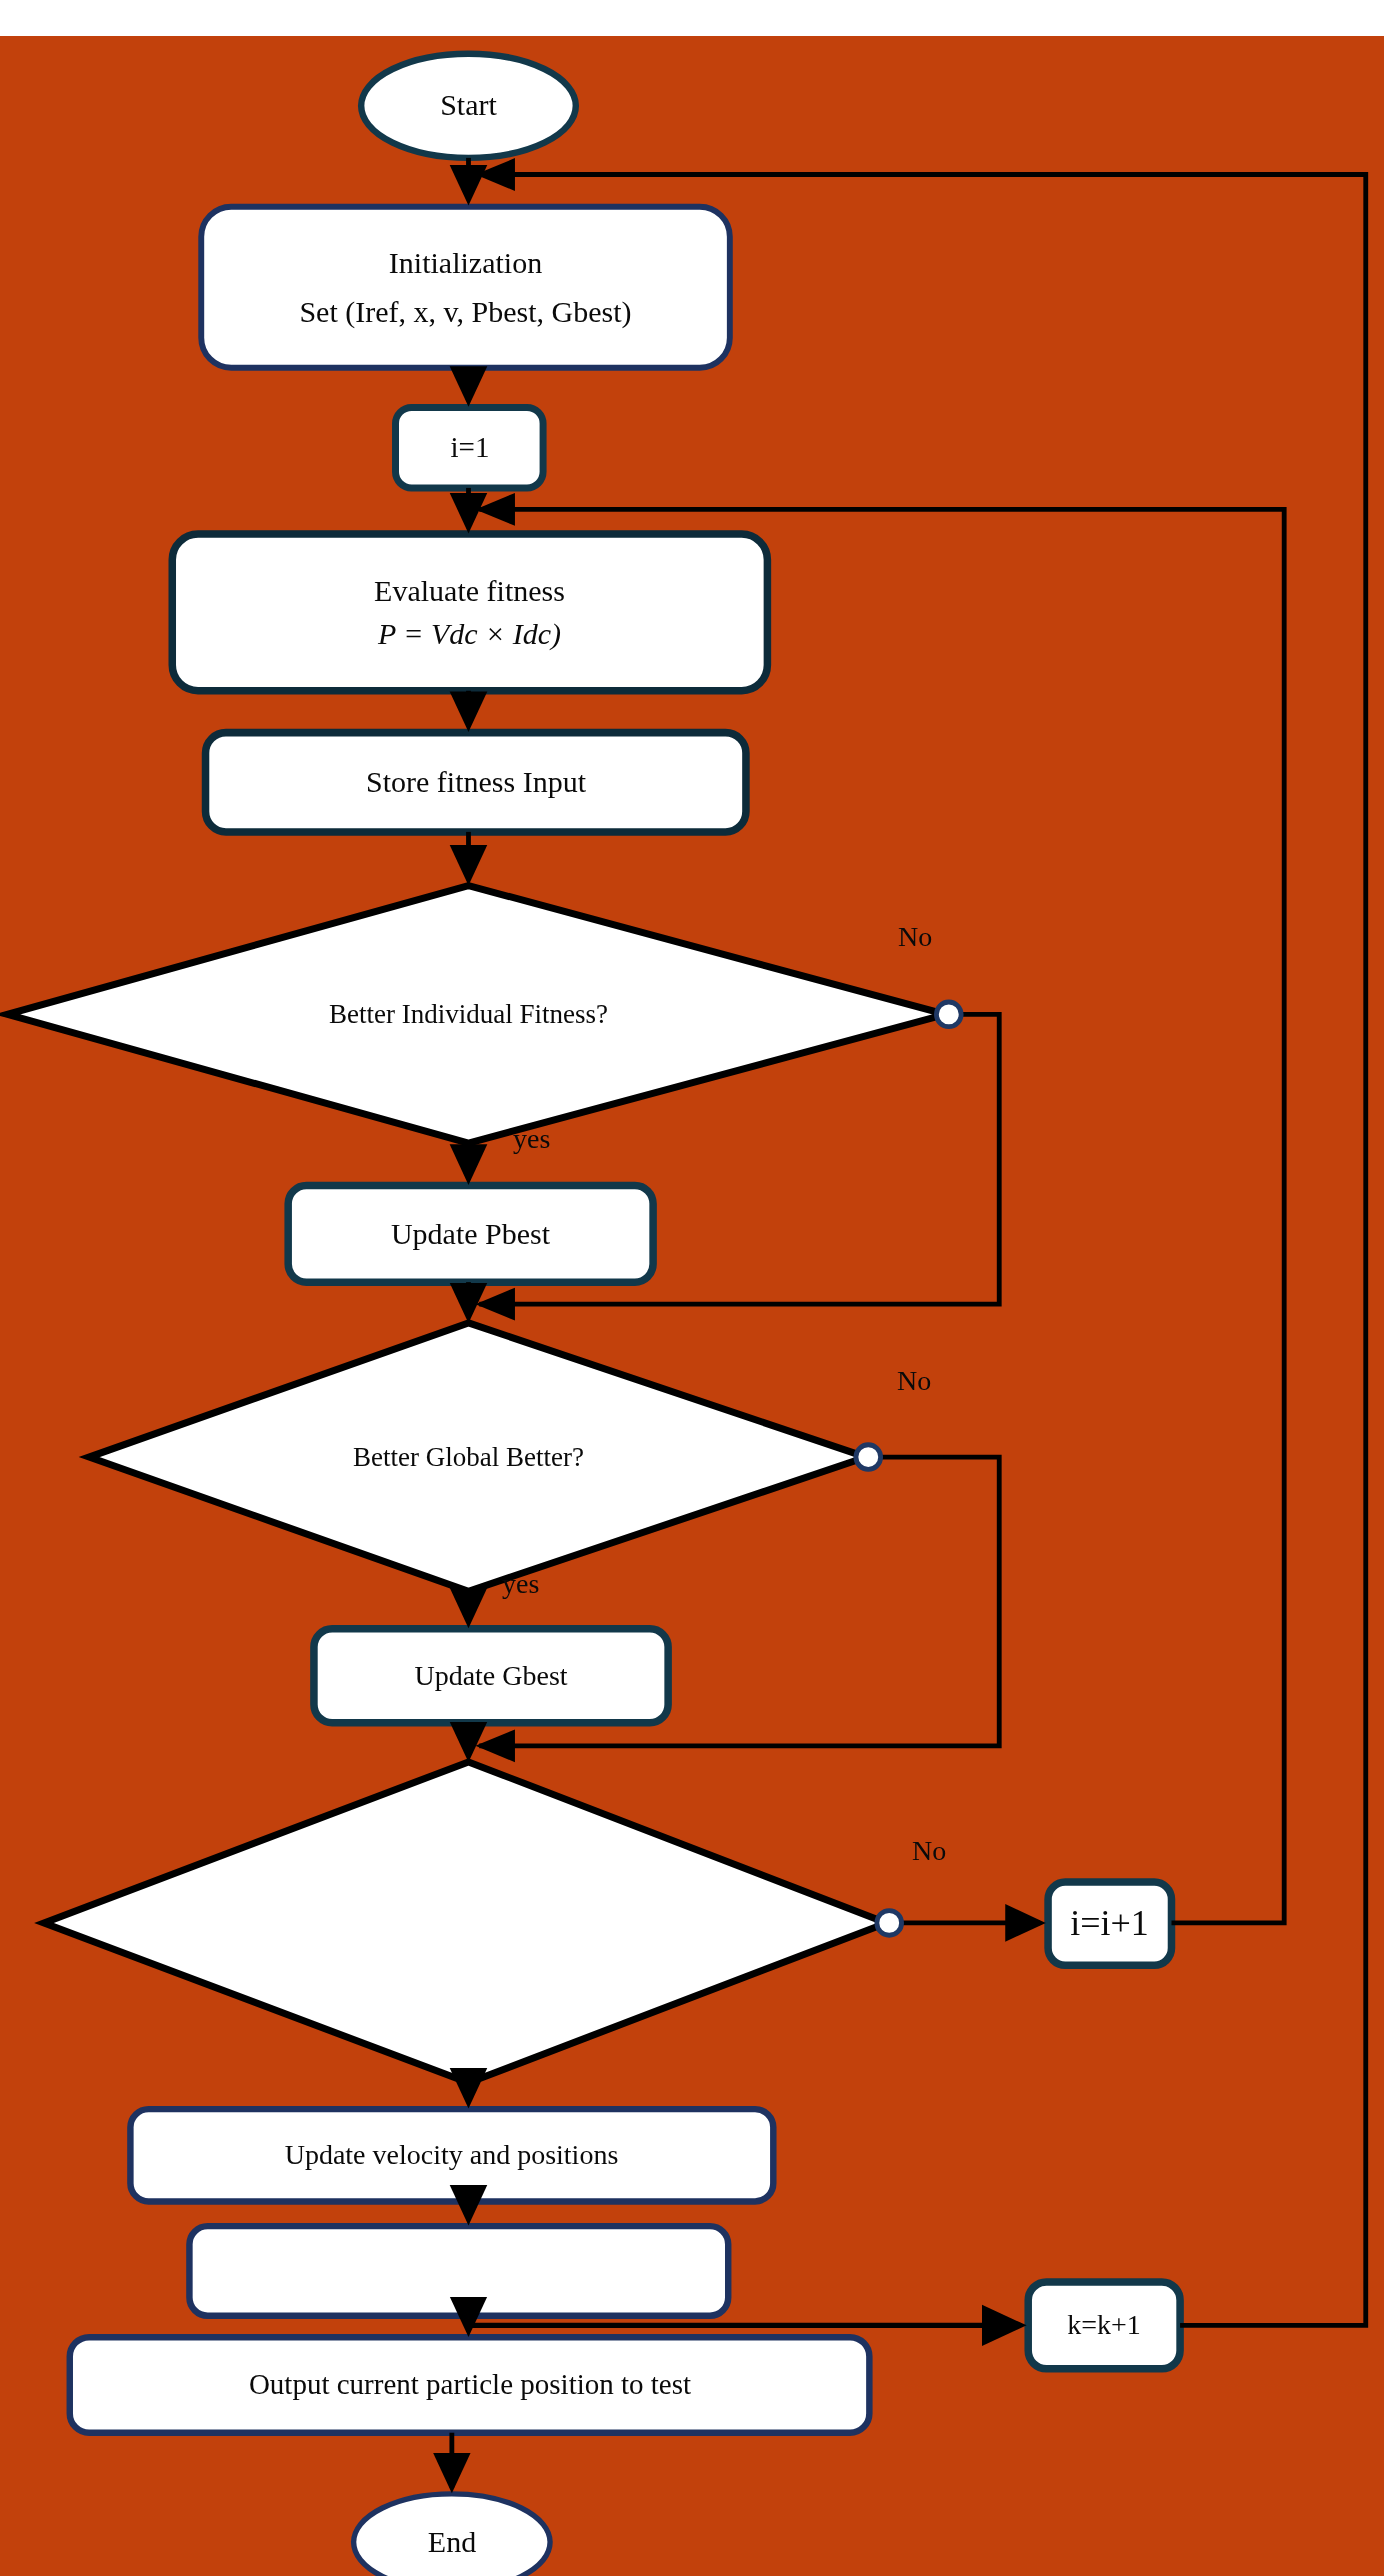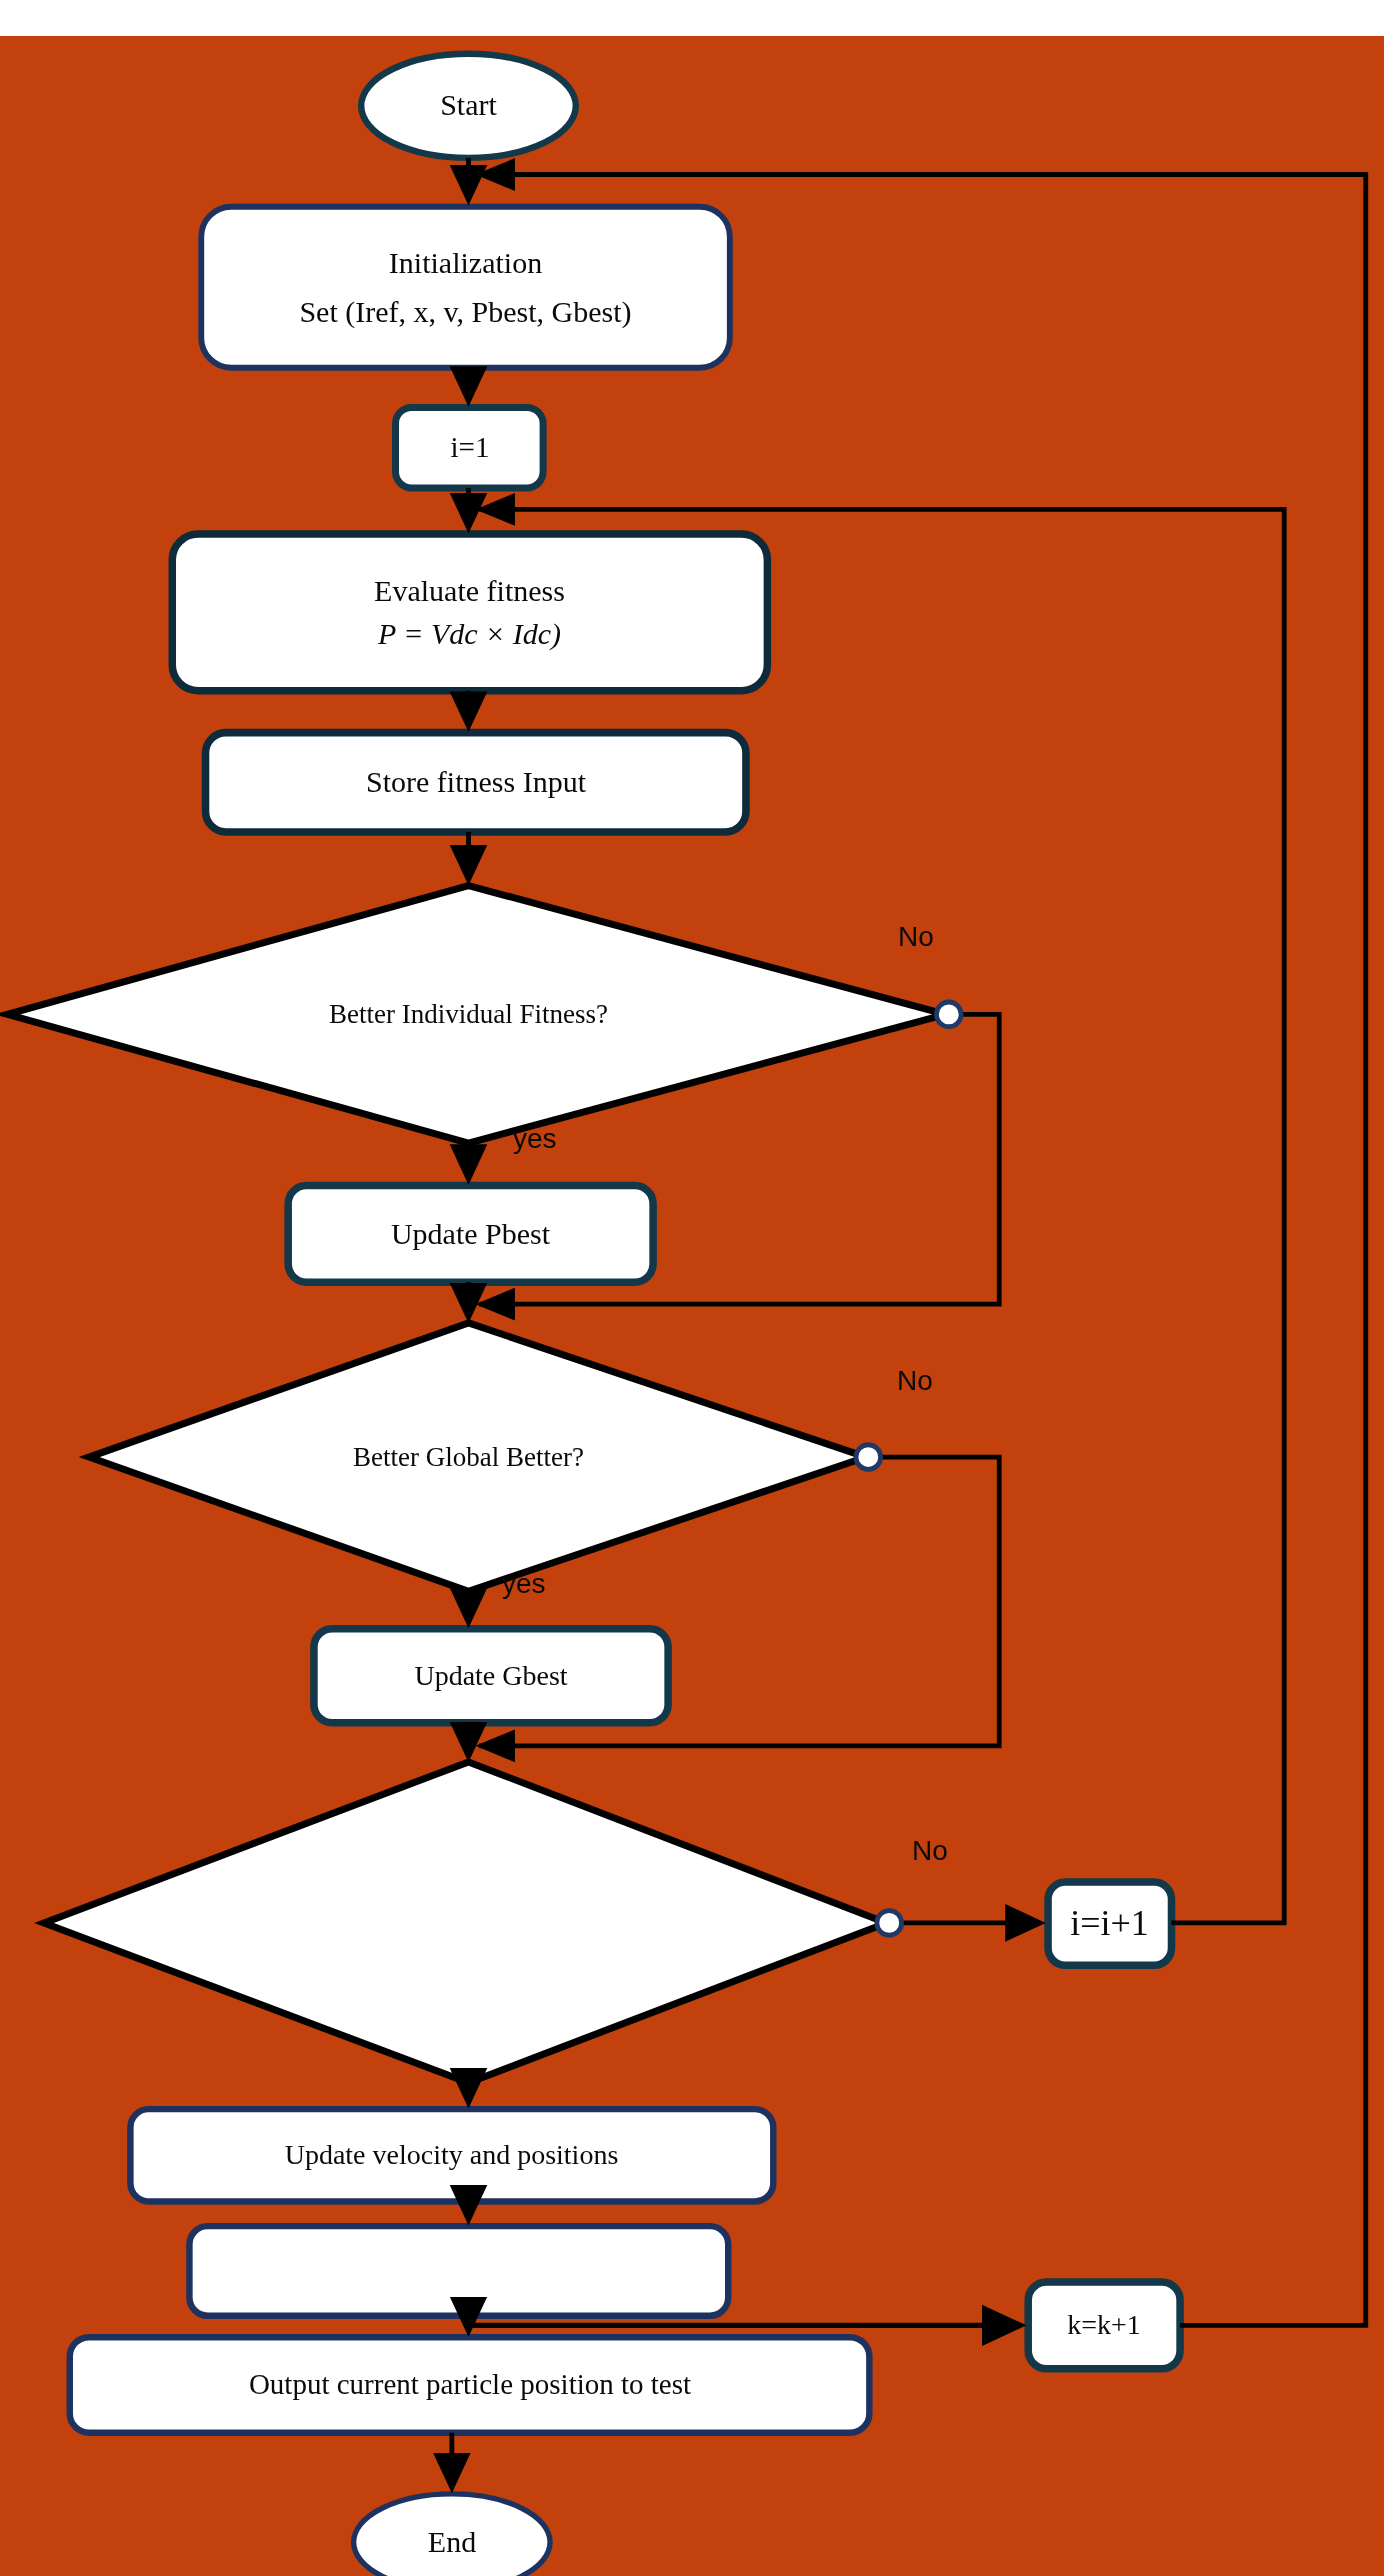--- a/index.html
+++ b/index.html
@@ -8,21 +8,21 @@
   svg#flow-svg{position:absolute;left:0;top:0;width:1384px;height:2576px;}
   .node-label{
     position:absolute;display:flex;flex-direction:column;
     align-items:center;justify-content:center;
     text-align:center;color:#0a0a0a;line-height:1.22;
     font-family:"Liberation Serif","DejaVu Serif",serif;
     pointer-events:none;
   }
   .edge-label{
     position:absolute;color:#0a0a0a;
-    font-family:Liberation Sans, sans-serif;
+    font-family:Liberation Serif, serif;
     white-space:nowrap;
   }
   .lbl-line{display:block;}
   .mathline{font-style:italic;}
 </style>
 </head>
 <body>
 
 <div id="flow-root">
 

